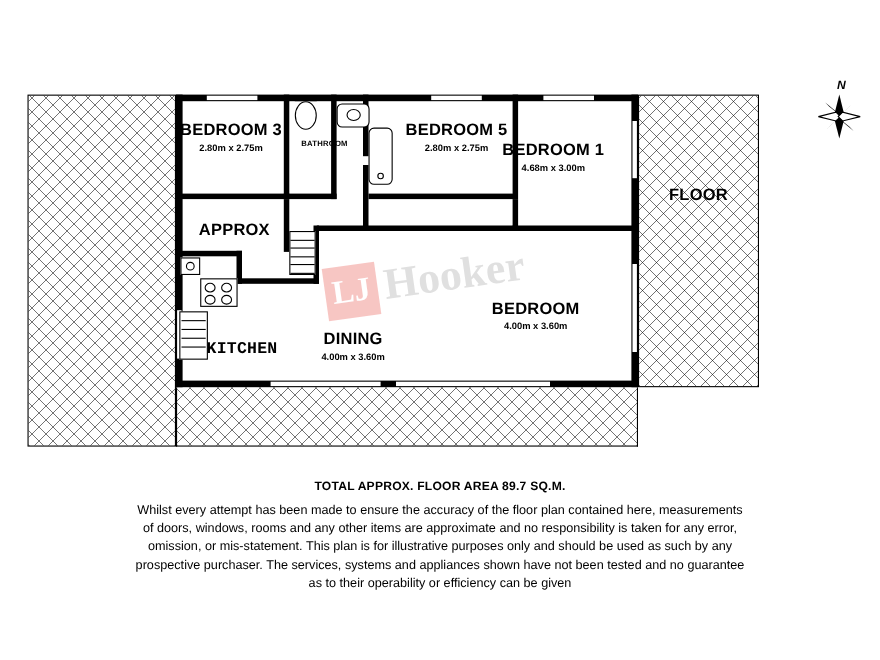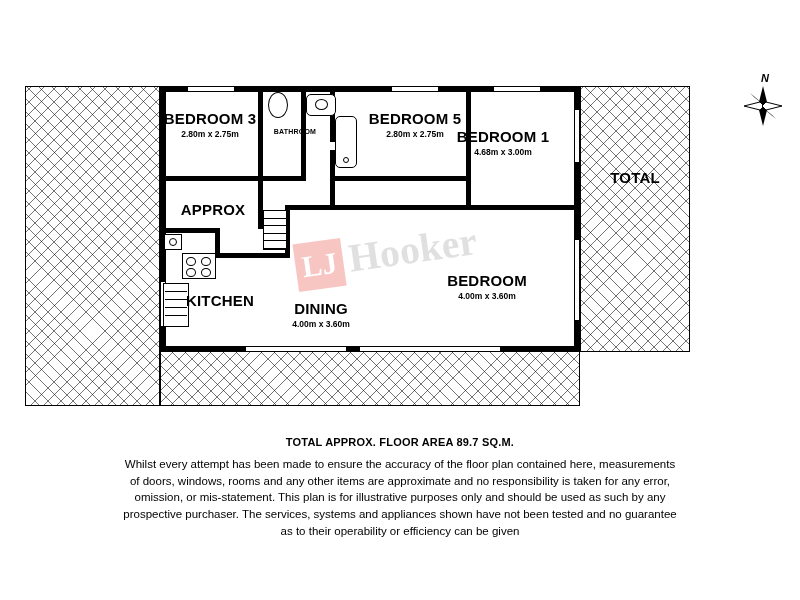--- a/index.html
+++ b/index.html
@@ -255,39 +255,39 @@
     <div class="name">BEDROOM 5</div>
     <div class="dim">2.80m x 2.75m</div>
   </div>
 
   <div class="lbl" style="left:448px; top:128px; width:110px;">
     <div class="name">BEDROOM 1</div>
     <div class="dim">4.68m x 3.00m</div>
   </div>
 
   <div class="lbl" style="left:592px; top:169px; width:86px;">
-    <div class="name">TOTAL</div>
+    <div class="name">FLOOR</div>
   </div>
 
   <div class="lbl" style="left:165px; top:201px; width:96px;">
     <div class="name">APPROX</div>
   </div>
 
 
   <div class="lbl" style="left:432px; top:272px; width:110px;">
     <div class="name">BEDROOM</div>
     <div class="dim">4.00m x 3.60m</div>
   </div>
 
   <div class="lbl" style="left:266px; top:300px; width:110px;text-align:center;">
     <div class="name">DINING</div>
     <div class="dim">4.00m x 3.60m</div>
   </div>
 
-  <div class="lbl" style="left:175px; top:292px; width:90px;">
+  <div class="lbl" style="left:175px; top:309px; width:90px;font-family:Liberation Mono, monospace;">
     <div class="name">KITCHEN</div>
   </div>
 
   <div id="watermark">
     <div class="wm-box">
       <span>LJ</span>
     </div>
     <div class="wm-text">Hooker</div>
   </div>
 

